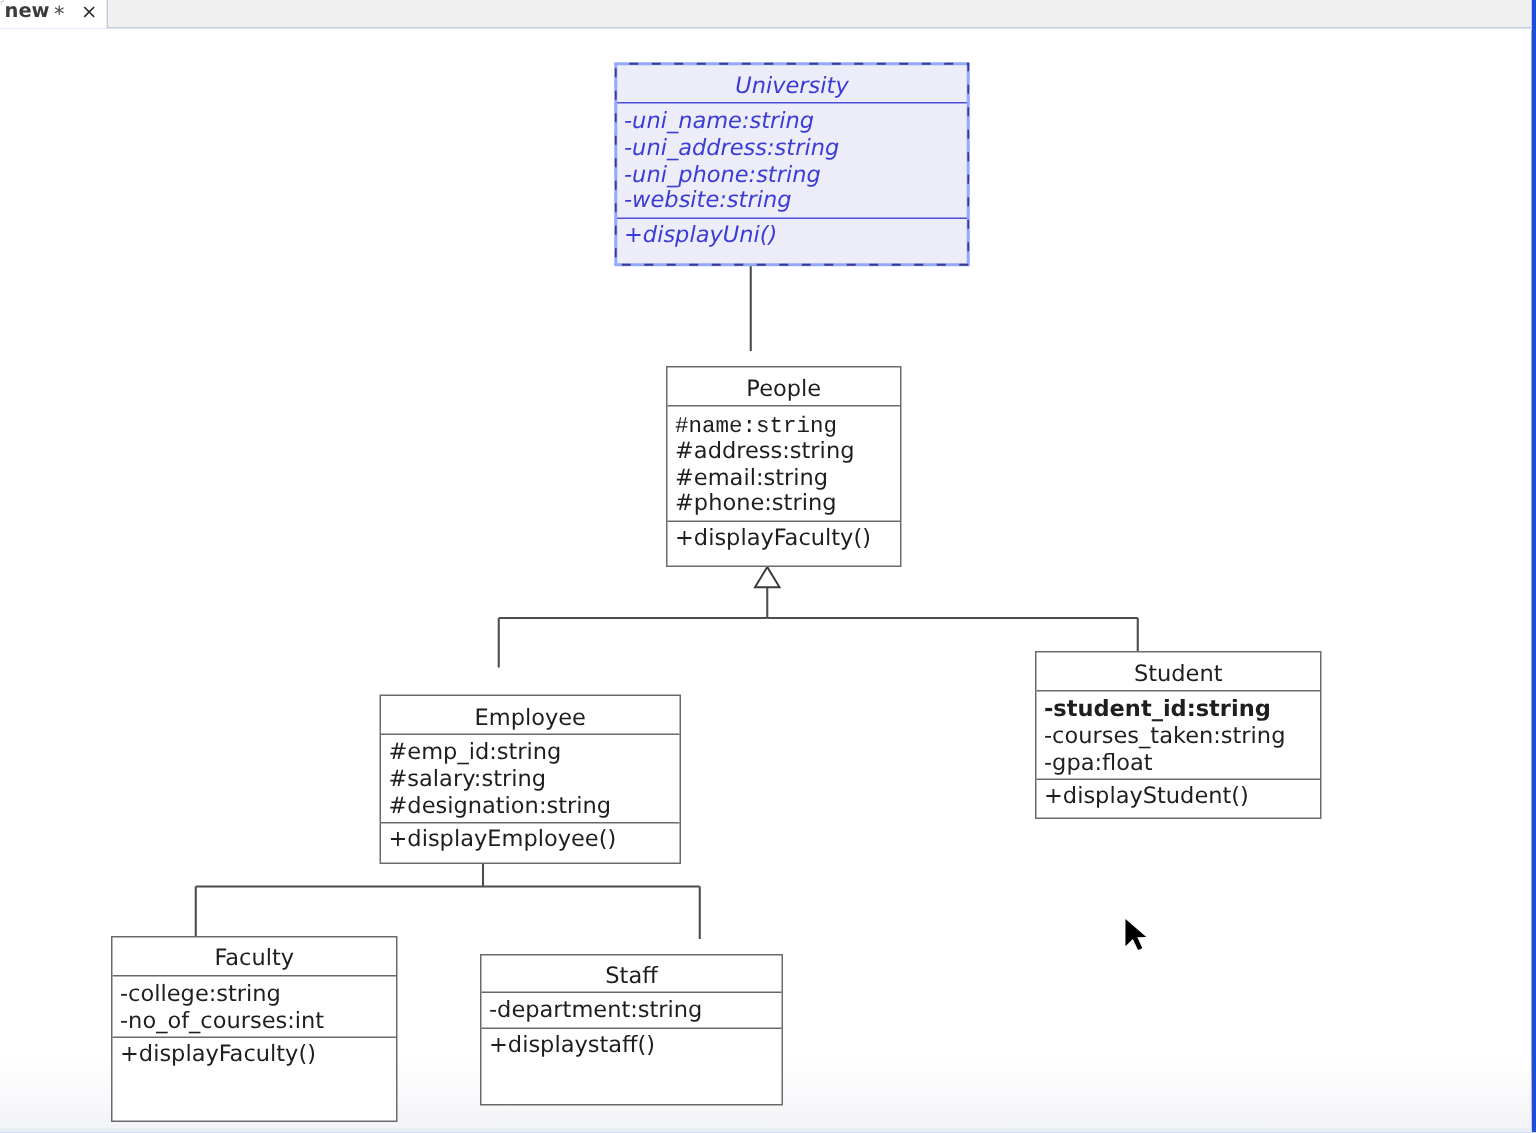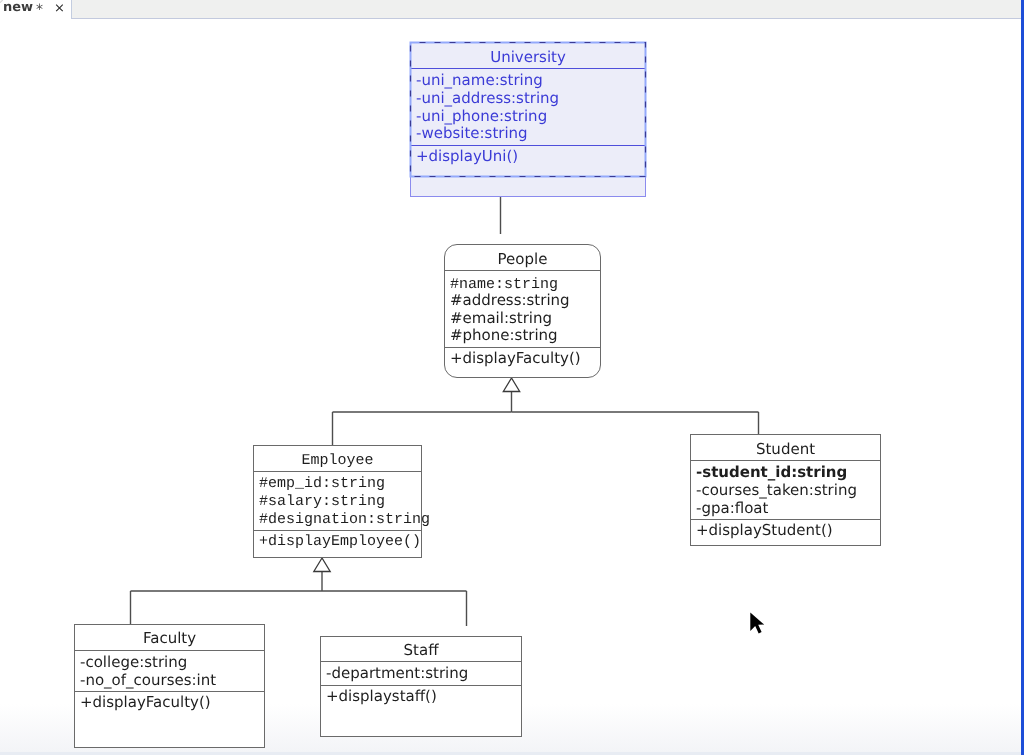--- a/index.html
+++ b/index.html
@@ -78,45 +78,45 @@
         <line x1="511.5" y1="393" x2="758.5" y2="393" stroke="#4d4d4d" stroke-width="1.4"></line>
         <line x1="758.5" y1="393" x2="758.5" y2="415" stroke="#4d4d4d" stroke-width="1.4"></line>
         <line x1="322" y1="552" x2="322" y2="572" stroke="#4d4d4d" stroke-width="1.4"></line>
         <line x1="322" y1="572" x2="130.5" y2="572" stroke="#4d4d4d" stroke-width="1.4"></line>
         <line x1="130.5" y1="572" x2="130.5" y2="605" stroke="#4d4d4d" stroke-width="1.4"></line>
         <path d="M 322 539 L 313.8 552.5 L 330.2 552.5 Z" fill="#ffffff" stroke="#3a3a3a" stroke-width="1.3"></path>
         <line x1="322" y1="572" x2="466.5" y2="572" stroke="#4d4d4d" stroke-width="1.4"></line>
         <line x1="466.5" y1="572" x2="466.5" y2="607" stroke="#4d4d4d" stroke-width="1.4"></line>
       </svg>
     <div id="classes">
-        <div class="uml sel" style="left: 410px; top: 23px; width: 236px; height: 155px;">
+        <div class="uml sel" style="left: 410px; top: 23px; width: 236px; height: 135px; font-style: italic;">
           <div class="title" style="top: 6.5px;">University</div>
           <div class="hr" style="top: 25px;"></div>
           <div class="row" style="top: 30px;">-uni_name:string</div>
           <div class="row" style="top: 47.8px;">-uni_address:string</div>
           <div class="row" style="top: 65.6px;">-uni_phone:string</div>
           <div class="row" style="top: 83.4px;">-website:string</div>
           <div class="hr" style="top: 102px;"></div>
           <div class="row" style="top: 106px;">+displayUni()</div>
         </div>
         <svg class="selovl" width="242" height="141" style="left: 407px; top: 20px;">
           <rect x="3.5" y="3.5" width="235" height="134" fill="none" stroke="#93a9fb" stroke-width="2"></rect>
           <rect x="3.5" y="3.5" width="235" height="134" fill="none" stroke="#3a3a93" stroke-width="1.2" stroke-dasharray="6 9" stroke-dashoffset="-9"></rect>
         </svg>
-        <div class="uml" style="left: 444px; top: 225px; width: 157px; height: 134px; border-radius: 13px;">
+        <div class="uml" style="left: 444px; top: 225px; width: 157px; height: 134px;">
           <div class="title" style="top: 6.5px;">People</div>
           <div class="hr" style="top: 25px;"></div>
           <div class="row" style="top: 32px; font-family: Liberation Mono, monospace;">#name:string</div>
           <div class="row" style="top: 47.8px;">#address:string</div>
           <div class="row" style="top: 65.6px;">#email:string</div>
           <div class="row" style="top: 83.4px;">#phone:string</div>
           <div class="hr" style="top: 102px;"></div>
           <div class="row" style="top: 106px;">+displayFaculty()</div>
         </div>
-        <div class="uml" style="left: 253px; top: 426px; width: 169px; height: 113px; font-family: Liberation Mono, monospace;">
+        <div class="uml" style="left: 253px; top: 444px; width: 201px; height: 113px;">
           <div class="title" style="top: 6.5px;">Employee</div>
           <div class="hr" style="top: 25px;"></div>
           <div class="row" style="top: 30px; text-align: right;">#emp_id:string</div>
           <div class="row" style="top: 47.8px;">#salary:string</div>
           <div class="row" style="top: 65.6px;">#designation:string</div>
           <div class="hr" style="top: 84px;"></div>
           <div class="row" style="top: 88px;">+displayEmployee()</div>
         </div>
         <div class="uml" style="left: 690px; top: 415px; width: 191px; height: 112px;">
           <div class="title" style="top: 6.5px;">Student</div>

